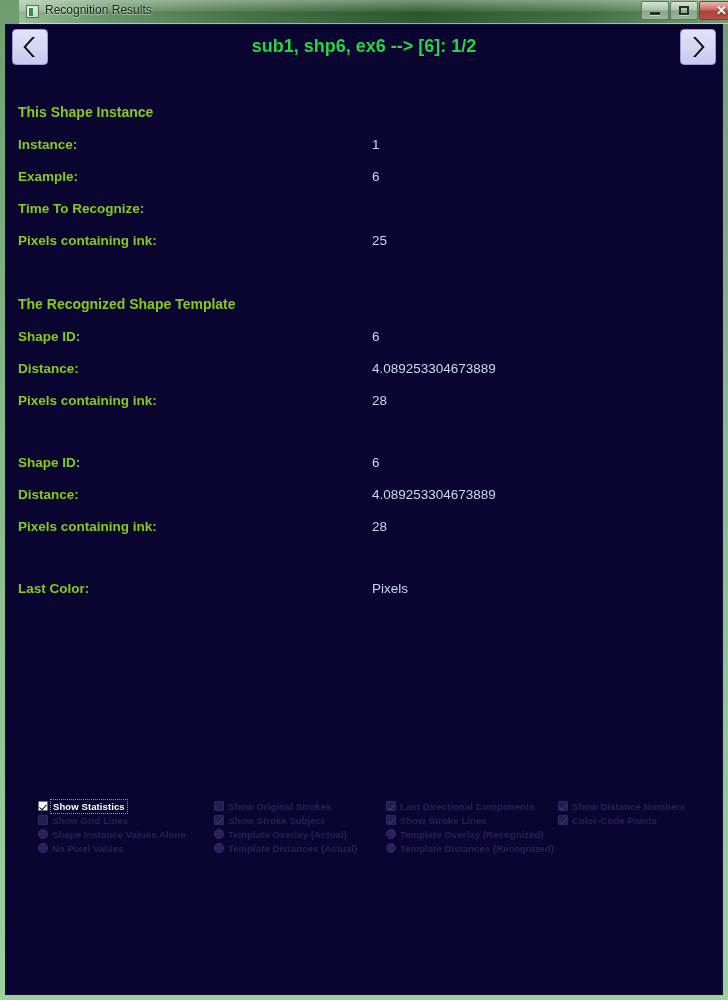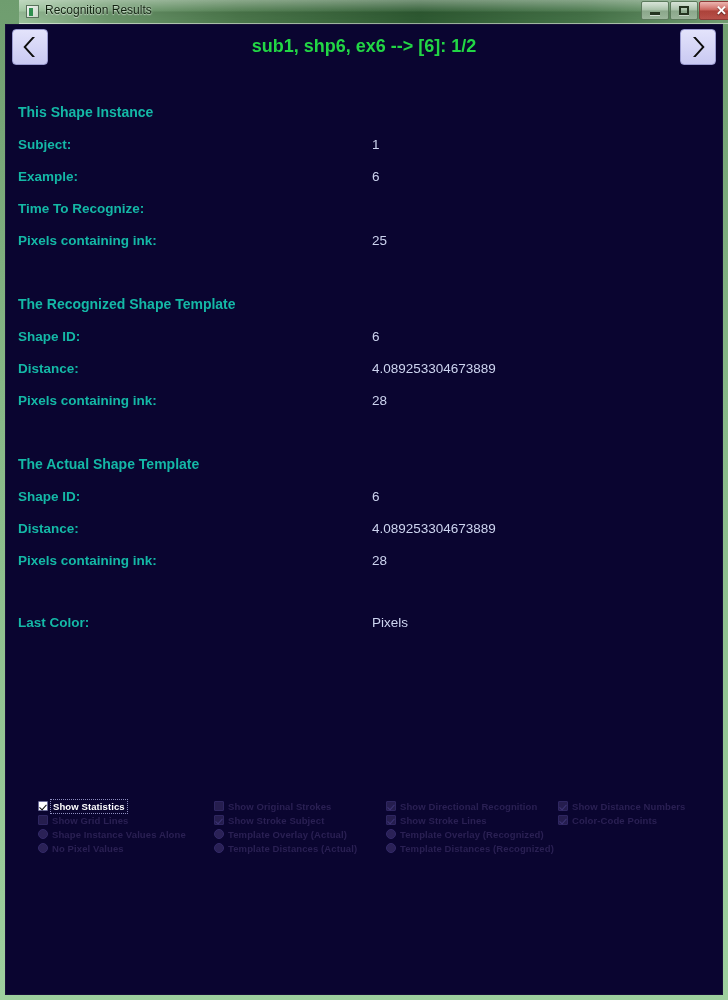--- a/index.html
+++ b/index.html
@@ -173,21 +173,21 @@
     padding: 0 0 0 13px;
   }
   .row {
     position: relative;
     height: 32px;
     line-height: 32px;
     white-space: nowrap;
   }
   .row .label {
     display: inline-block;
-    color: #14b8a6;
+    color: #84cc16;
     font-size: 13.5px;
     font-weight: bold;
     vertical-align: top;
   }
   .row .value {
     position: absolute;
     left: 354px;
     top: 0;
     color: #cdd4ef;
     font-size: 13.5px;
@@ -333,21 +333,21 @@
     </div>
 
     <div class="content">
 
       <div class="spacer-md"></div>
 
       <div class="row heading">
         <span class="label">This Shape Instance</span>
       </div>
       <div class="row">
-        <span class="label">Subject:</span>
+        <span class="label">Instance:</span>
         <span class="value">1</span>
       </div>
       <div class="row">
         <span class="label">Example:</span>
         <span class="value">6</span>
       </div>
       <div class="row">
         <span class="label">Time To Recognize:</span>
       </div>
       <div class="row">
@@ -368,23 +368,20 @@
         <span class="label">Distance:</span>
         <span class="value">4.089253304673889</span>
       </div>
       <div class="row">
         <span class="label">Pixels containing ink:</span>
         <span class="value">28</span>
       </div>
 
       <div class="spacer-lg"></div>
 
-      <div class="row heading">
-        <span class="label">The Actual Shape Template</span>
-      </div>
       <div class="row">
         <span class="label">Shape ID:</span>
         <span class="value">6</span>
       </div>
       <div class="row">
         <span class="label">Distance:</span>
         <span class="value">4.089253304673889</span>
       </div>
       <div class="row">
         <span class="label">Pixels containing ink:</span>
@@ -436,21 +433,21 @@
         </div>
         <div class="optrow">
           <span class="rdo"></span>
           <span class="olabel">Template Distances (Actual)</span>
         </div>
       </div>
 
       <div class="optcol c3">
         <div class="optrow">
           <span class="cbox checked"></span>
-          <span class="olabel">Show Directional Recognition</span>
+          <span class="olabel">Last Directional Components</span>
         </div>
         <div class="optrow">
           <span class="cbox checked"></span>
           <span class="olabel">Show Stroke Lines</span>
         </div>
         <div class="optrow">
           <span class="rdo"></span>
           <span class="olabel">Template Overlay (Recognized)</span>
         </div>
         <div class="optrow">

